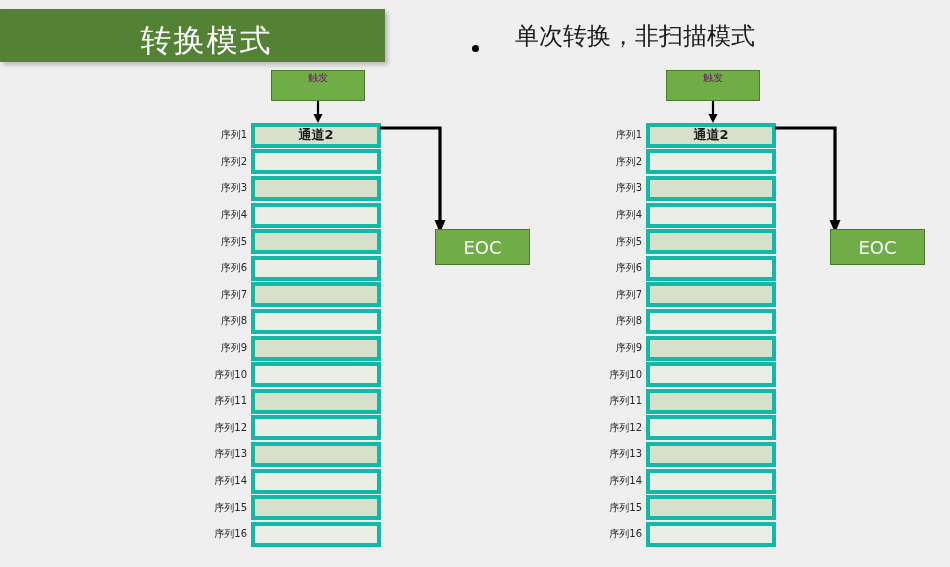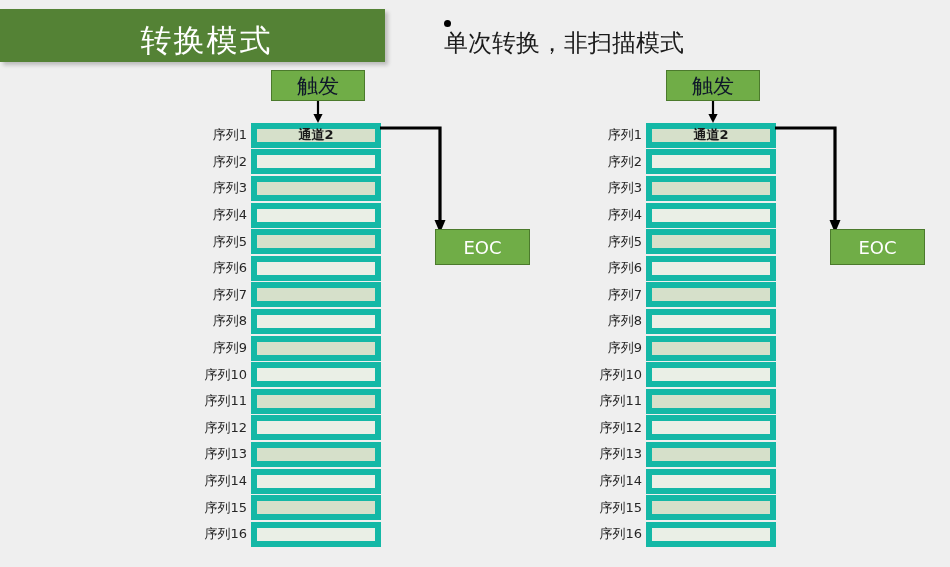--- a/index.html
+++ b/index.html
@@ -33,26 +33,25 @@
     font-size: 31px;
     letter-spacing: 2px;
     font-family: "DejaVu Sans", "Liberation Sans", sans-serif;
     white-space: nowrap;
     padding-left: 28px;
   }
 
   
   #bullet-line {
     position: absolute;
-    left: 444px;
+    left: 472px;
     top: 20px;
     display: flex;
-    align-items: flex-start;
+    align-items: flex-end;
     white-space: nowrap;
-    flex-direction: column;
   }
   #bullet-line .bullet-dot {
     width: 7px;
     height: 7px;
     border-radius: 50%;
     background: #000;
     margin-right: 36px;
     flex: none;
   }
   #bullet-line .bullet-text {
@@ -75,24 +74,24 @@
   .trigger-box {
     position: absolute;
     left: 271px;
     top: 70px;
     width: 94px;
     height: 31px;
     background: #70ad47;
     border: 1px solid #4b7a2c;
     box-sizing: border-box;
     display: flex;
-    align-items: center;
+    align-items: flex-start;
     justify-content: center;
-    color: #0f172a;
-    font-size: 21px;
+    color: #701a75;
+    font-size: 10px;
     font-family: "DejaVu Sans", "Liberation Sans", sans-serif;
   }
 
   
   .trigger-arrow {
     position: absolute;
     left: 310px;
     top: 101px;
     width: 16px;
     height: 22px;
@@ -107,34 +106,34 @@
   }
   .seq-row {
     display: flex;
     align-items: center;
     height: 26.6px;
   }
   .seq-label {
     width: 66px;
     text-align: right;
     padding-right: 4px;
-    font-size: 13px;
+    font-size: 10px;
     color: #262626;
     font-family: "DejaVu Sans", "Liberation Sans", sans-serif;
     box-sizing: border-box;
     white-space: nowrap;
   }
   .seq-cell {
     flex: 1;
     height: 25px;
     box-sizing: border-box;
     display: flex;
     align-items: center;
     justify-content: center;
-    border: 6px solid #14b8a6;
+    border: 4px solid #14b8a6;
     font-size: 13px;
     font-weight: bold;
     color: #1a1a1a;
     font-family: "DejaVu Sans", "Liberation Sans", sans-serif;
   }
   .seq-cell.odd  { background: #d6e0ca; }
   .seq-cell.even { background: #eaefe6; }
 
   
   .elbow {

